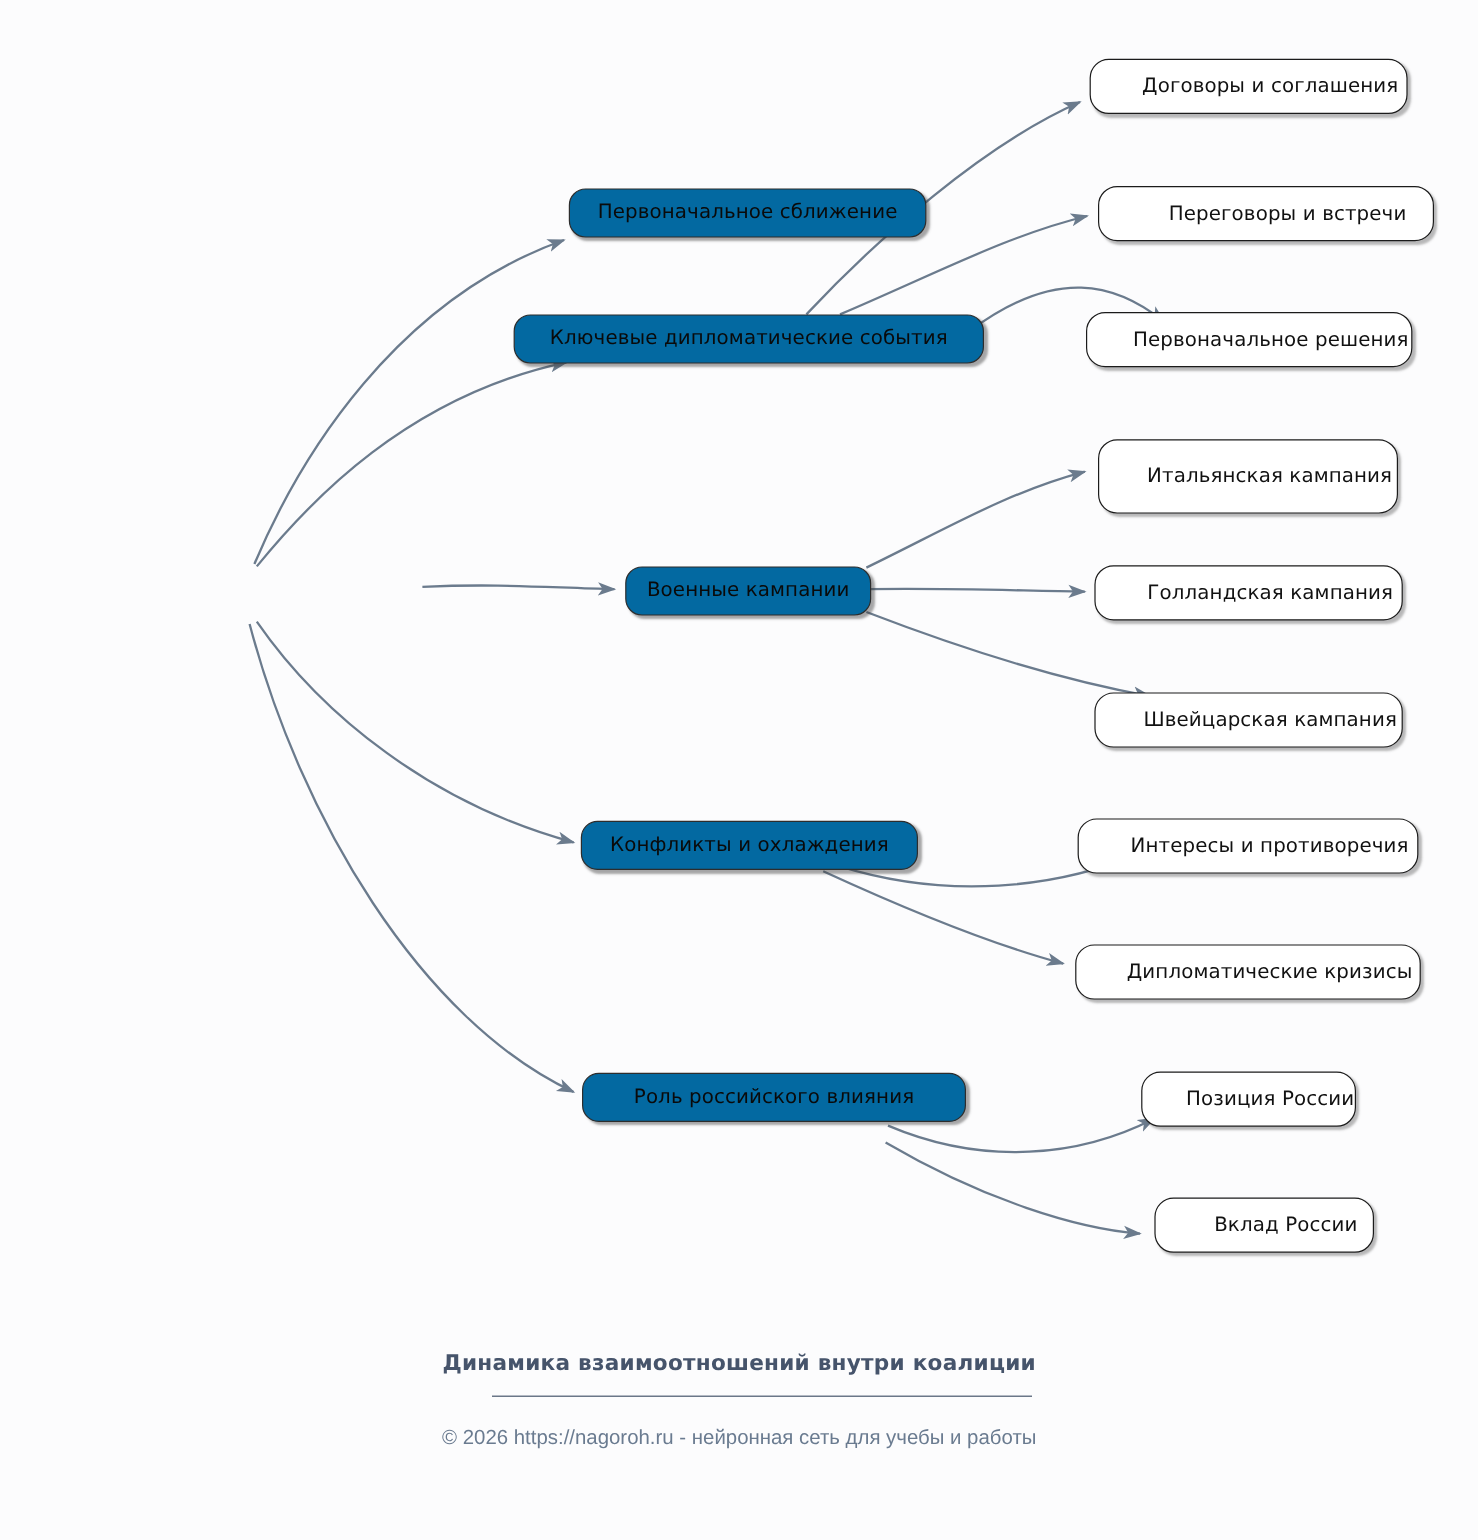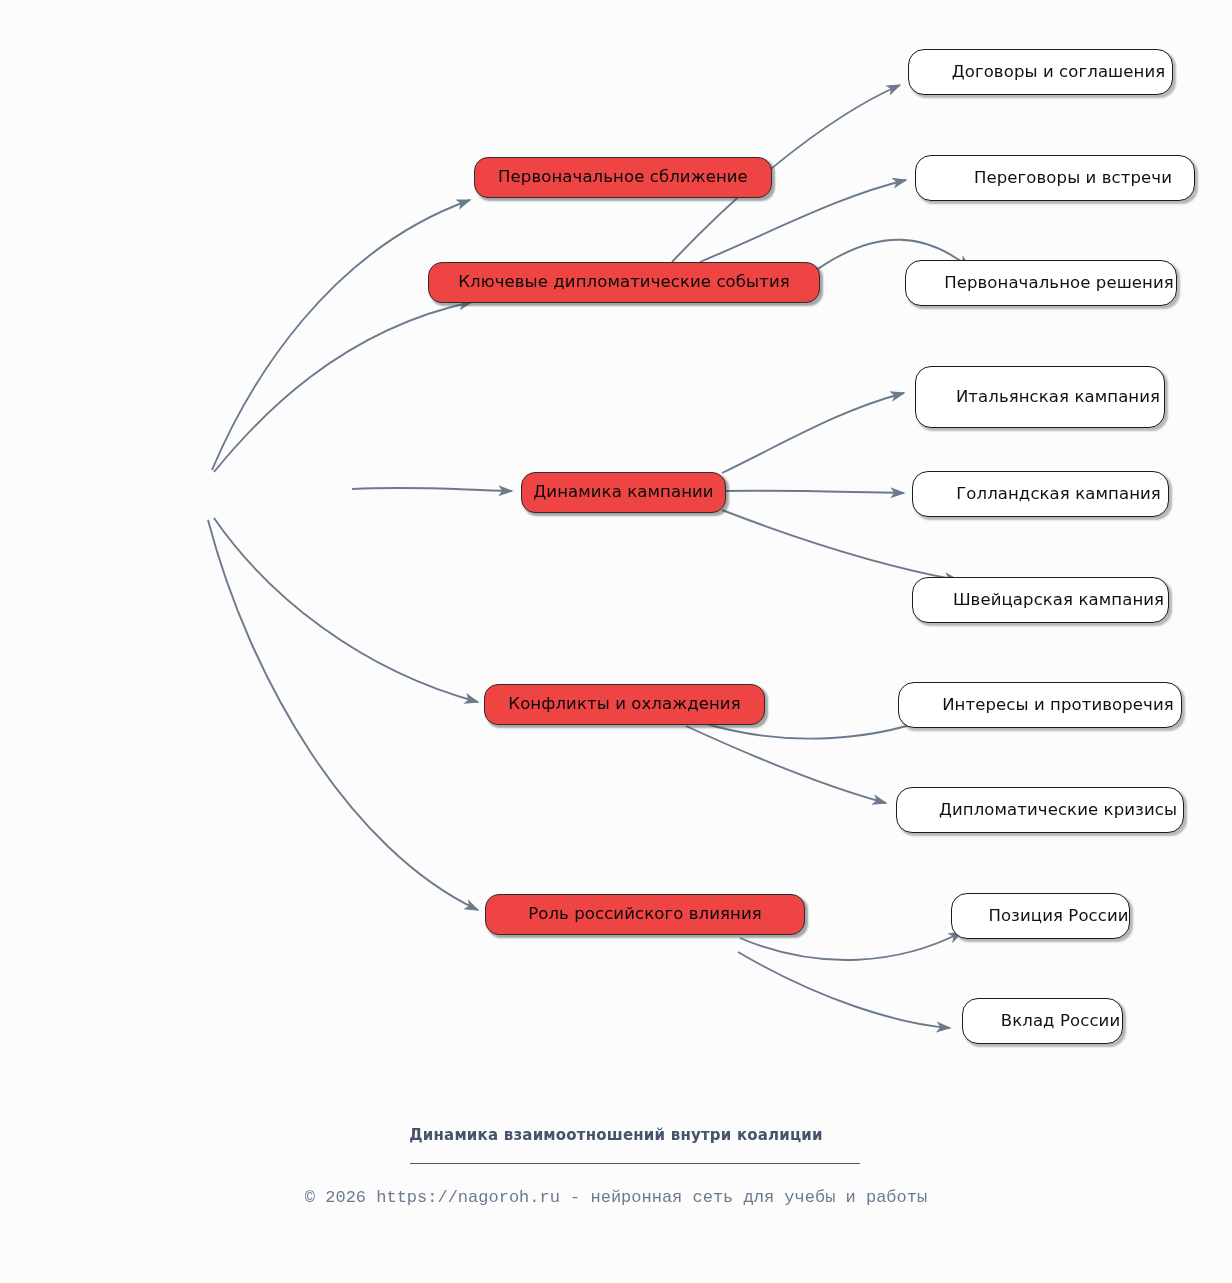--- a/index.html
+++ b/index.html
@@ -37,61 +37,61 @@
     color: #111111;
     z-index: 5;
   }
   .node-root {
     background: #76b020;
     border: 1.3px solid #2d2d2d;
     box-shadow: 2.5px 2.5px 2px rgba(60,60,60,0.45);
     color: #0b0b0b;
   }
   .node-branch {
-    background: #ef4444;
+    background: #0369a1;
     border: 1.3px solid #2d2d2d;
     box-shadow: 2.5px 2.5px 2px rgba(60,60,60,0.45);
     color: #0a0a0a;
   }
   .node-leaf {
     background: #ffffff;
     border: 1.4px solid #1b1b1b;
     box-shadow: 2.5px 2.5px 2px rgba(80,80,80,0.40);
     color: #111111;
     border-radius: 16px;
     padding-left: 36px;
   }
   #diagram-title {
     position: absolute;
     left: 0;
     top: 1126px;
     width: 1232px;
     text-align: center;
-    font-size: 15px;
+    font-size: 18px;
     font-weight: bold;
     color: #46546b;
     letter-spacing: 0.2px;
   }
   #title-divider {
     position: absolute;
     left: 410px;
     top: 1163px;
     width: 450px;
     height: 0;
     border-top: 1.3px solid #48566c;
   }
   #footer-text {
     position: absolute;
     left: 0;
     top: 1188px;
     width: 1232px;
     text-align: center;
     font-size: 17px;
     color: #6a7b90;
-    font-family: Liberation Mono, monospace;
+    font-family: Liberation Sans, sans-serif;
   }
 </style>
 </head>
 <body>
 
 <div id="canvas">
 
   <svg id="edge-layer" viewBox="0 0 1232 1283" xmlns="http://www.w3.org/2000/svg">
     <defs>
       <marker id="arrow" markerWidth="9" markerHeight="9" refX="7.2" refY="3.1" orient="auto" markerUnits="strokeWidth">
@@ -125,21 +125,21 @@
 
   <div class="node node-branch" style="left:474px; top:157px; width:298px; height:41px;">
     <span>Первоначальное сближение</span>
   </div>
 
   <div class="node node-branch" style="left:428px; top:262px; width:392px; height:41px;">
     <span>Ключевые дипломатические события</span>
   </div>
 
   <div class="node node-branch" style="left:521px; top:472px; width:205px; height:41px;">
-    <span>Динамика кампании</span>
+    <span>Военные кампании</span>
   </div>
 
   <div class="node node-branch" style="left:484px; top:684px; width:281px; height:41px;">
     <span>Конфликты и охлаждения</span>
   </div>
 
   <div class="node node-branch" style="left:485px; top:894px; width:320px; height:41px;">
     <span>Роль российского влияния</span>
   </div>
 
@@ -172,21 +172,21 @@
   </div>
 
   <div class="node node-leaf" style="left:896px; top:787px; width:288px; height:46px;">
     <span>Дипломатические кризисы</span>
   </div>
 
   <div class="node node-leaf" style="left:951px; top:893px; width:179px; height:46px;">
     <span>Позиция России</span>
   </div>
 
-  <div class="node node-leaf" style="left:962px; top:998px; width:161px; height:46px;justify-content:center;">
+  <div class="node node-leaf" style="left:962px; top:998px; width:183px; height:46px;justify-content:center;">
     <span>Вклад России</span>
   </div>
 
   <div id="diagram-title">Динамика взаимоотношений внутри коалиции</div>
   <div id="title-divider"></div>
   <div id="footer-text">© 2026 https://nagoroh.ru - нейронная сеть для учебы и работы</div>
 
 </div>
 
 </body></html>

